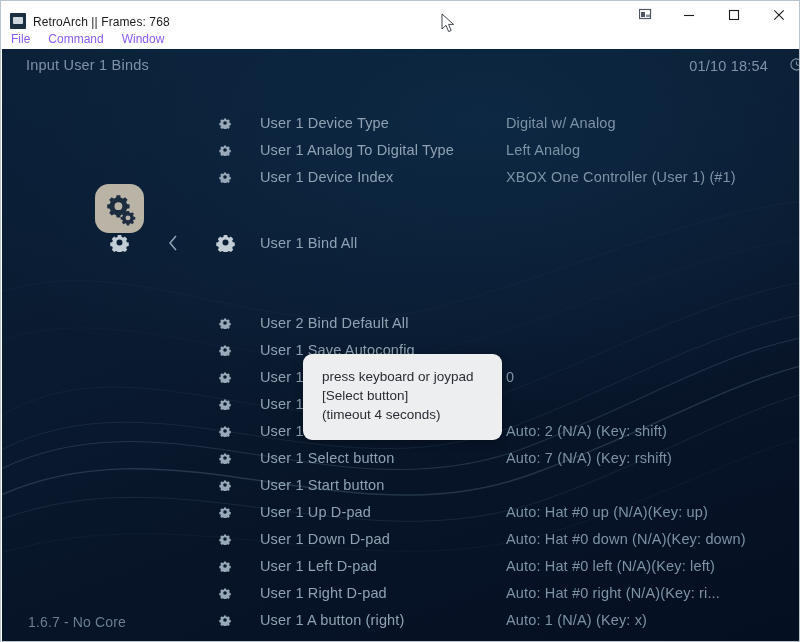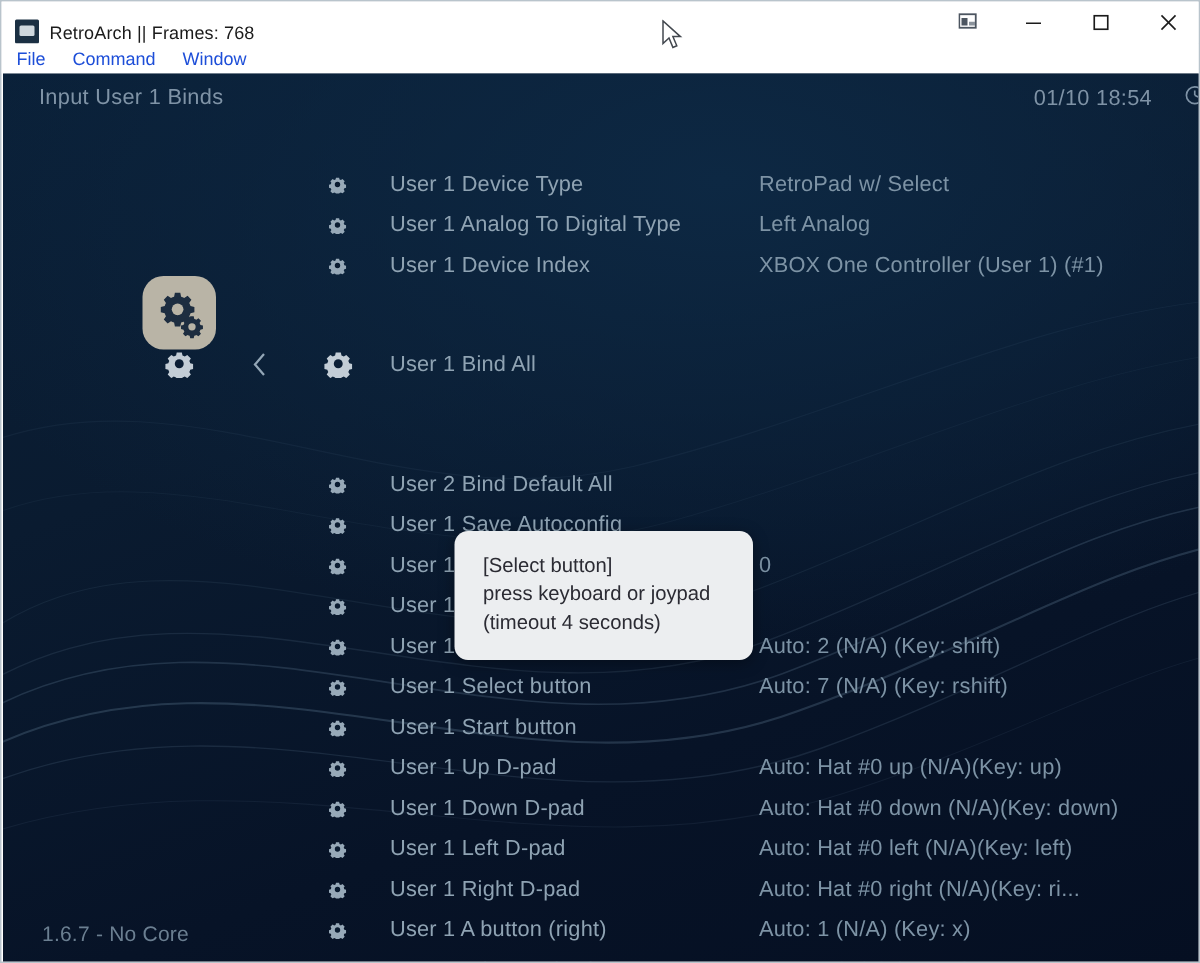--- a/index.html
+++ b/index.html
@@ -76,21 +76,21 @@
     width: 800px;
     height: 20px;
     background: #ffffff;
     display: flex;
     align-items: center;
     padding-left: 8px;
     box-sizing: border-box;
   }
   .menu-item {
     font-size: 12px;
-    color: #1d4ed8;
+    color: #8b5cf6;
     padding: 1px 8px 2px 2px;
     margin-right: 8px;
     white-space: nowrap;
   }
 
   
   .xmb {
     position: absolute;
     left: 1px; top: 48px;
     width: 798px;
@@ -351,21 +351,21 @@
     <div class="entries">
 
       <div class="entry" style="top:60px">
         <span class="e-icon">
           <svg width="12" height="12" viewBox="0 0 14 14">
               <path d="M5.6,0.9 h2.8 l0.35,1.6 a5.3,5.3 0 0 1 1.25,0.52 l1.35,-0.88 l1.98,1.98 l-0.88,1.35 a5.3,5.3 0 0 1 0.52,1.25 l1.6,0.35 v2.8 l-1.6,0.35 a5.3,5.3 0 0 1 -0.52,1.25 l0.88,1.35 l-1.98,1.98 l-1.35,-0.88 a5.3,5.3 0 0 1 -1.25,0.52 l-0.35,1.6 h-2.8 l-0.35,-1.6 a5.3,5.3 0 0 1 -1.25,-0.52 l-1.35,0.88 l-1.98,-1.98 l0.88,-1.35 a5.3,5.3 0 0 1 -0.52,-1.25 l-1.6,-0.35 v-2.8 l1.6,-0.35 a5.3,5.3 0 0 1 0.52,-1.25 l-0.88,-1.35 l1.98,-1.98 l1.35,0.88 a5.3,5.3 0 0 1 1.25,-0.52 z" fill="#97a9b8" transform="scale(0.88) translate(1,1)"></path>
               <circle cx="7" cy="7" r="2.1" fill="#0a1b30"></circle>
             </svg>
         </span>
         <span class="e-label">User 1 Device Type</span>
-        <span class="e-value">RetroPad w/ Select</span>
+        <span class="e-value">Digital w/ Analog</span>
       </div>
 
       <div class="entry" style="top:87px">
         <span class="e-icon">
           <svg width="12" height="12" viewBox="0 0 14 14">
               <path d="M5.6,0.9 h2.8 l0.35,1.6 a5.3,5.3 0 0 1 1.25,0.52 l1.35,-0.88 l1.98,1.98 l-0.88,1.35 a5.3,5.3 0 0 1 0.52,1.25 l1.6,0.35 v2.8 l-1.6,0.35 a5.3,5.3 0 0 1 -0.52,1.25 l0.88,1.35 l-1.98,1.98 l-1.35,-0.88 a5.3,5.3 0 0 1 -1.25,0.52 l-0.35,1.6 h-2.8 l-0.35,-1.6 a5.3,5.3 0 0 1 -1.25,-0.52 l-1.35,0.88 l-1.98,-1.98 l0.88,-1.35 a5.3,5.3 0 0 1 -0.52,-1.25 l-1.6,-0.35 v-2.8 l1.6,-0.35 a5.3,5.3 0 0 1 0.52,-1.25 l-0.88,-1.35 l1.98,-1.98 l1.35,0.88 a5.3,5.3 0 0 1 1.25,-0.52 z" fill="#97a9b8" transform="scale(0.88) translate(1,1)"></path>
               <circle cx="7" cy="7" r="2.1" fill="#0a1b30"></circle>
             </svg>
         </span>
         <span class="e-label">User 1 Analog To Digital Type</span>
@@ -542,22 +542,22 @@
             </svg>
         </span>
         <span class="e-label">User 1 X button (top)</span>
         <span class="e-value">Auto: 3 (N/A) (Key: s)</span>
       </div>
     </div>
 
     <div class="xmb-footer">1.6.7 - No Core</div>
 
     <div class="bind-dialog">
+      <div class="dline">press keyboard or joypad</div>
       <div class="dline">[Select button]</div>
-      <div class="dline">press keyboard or joypad</div>
       <div class="dline">(timeout 4 seconds)</div>
     </div>
   </div>
 
   <div class="cursor">
     <svg width="16" height="22" viewBox="0 0 16 22">
       <path d="M1,1 L1,16 L5,12.3 L7.6,18.6 L10.2,17.5 L7.6,11.4 L12.6,11.4 Z" fill="#ffffff" stroke="#43484f" stroke-width="1"></path>
     </svg>
   </div>
 

